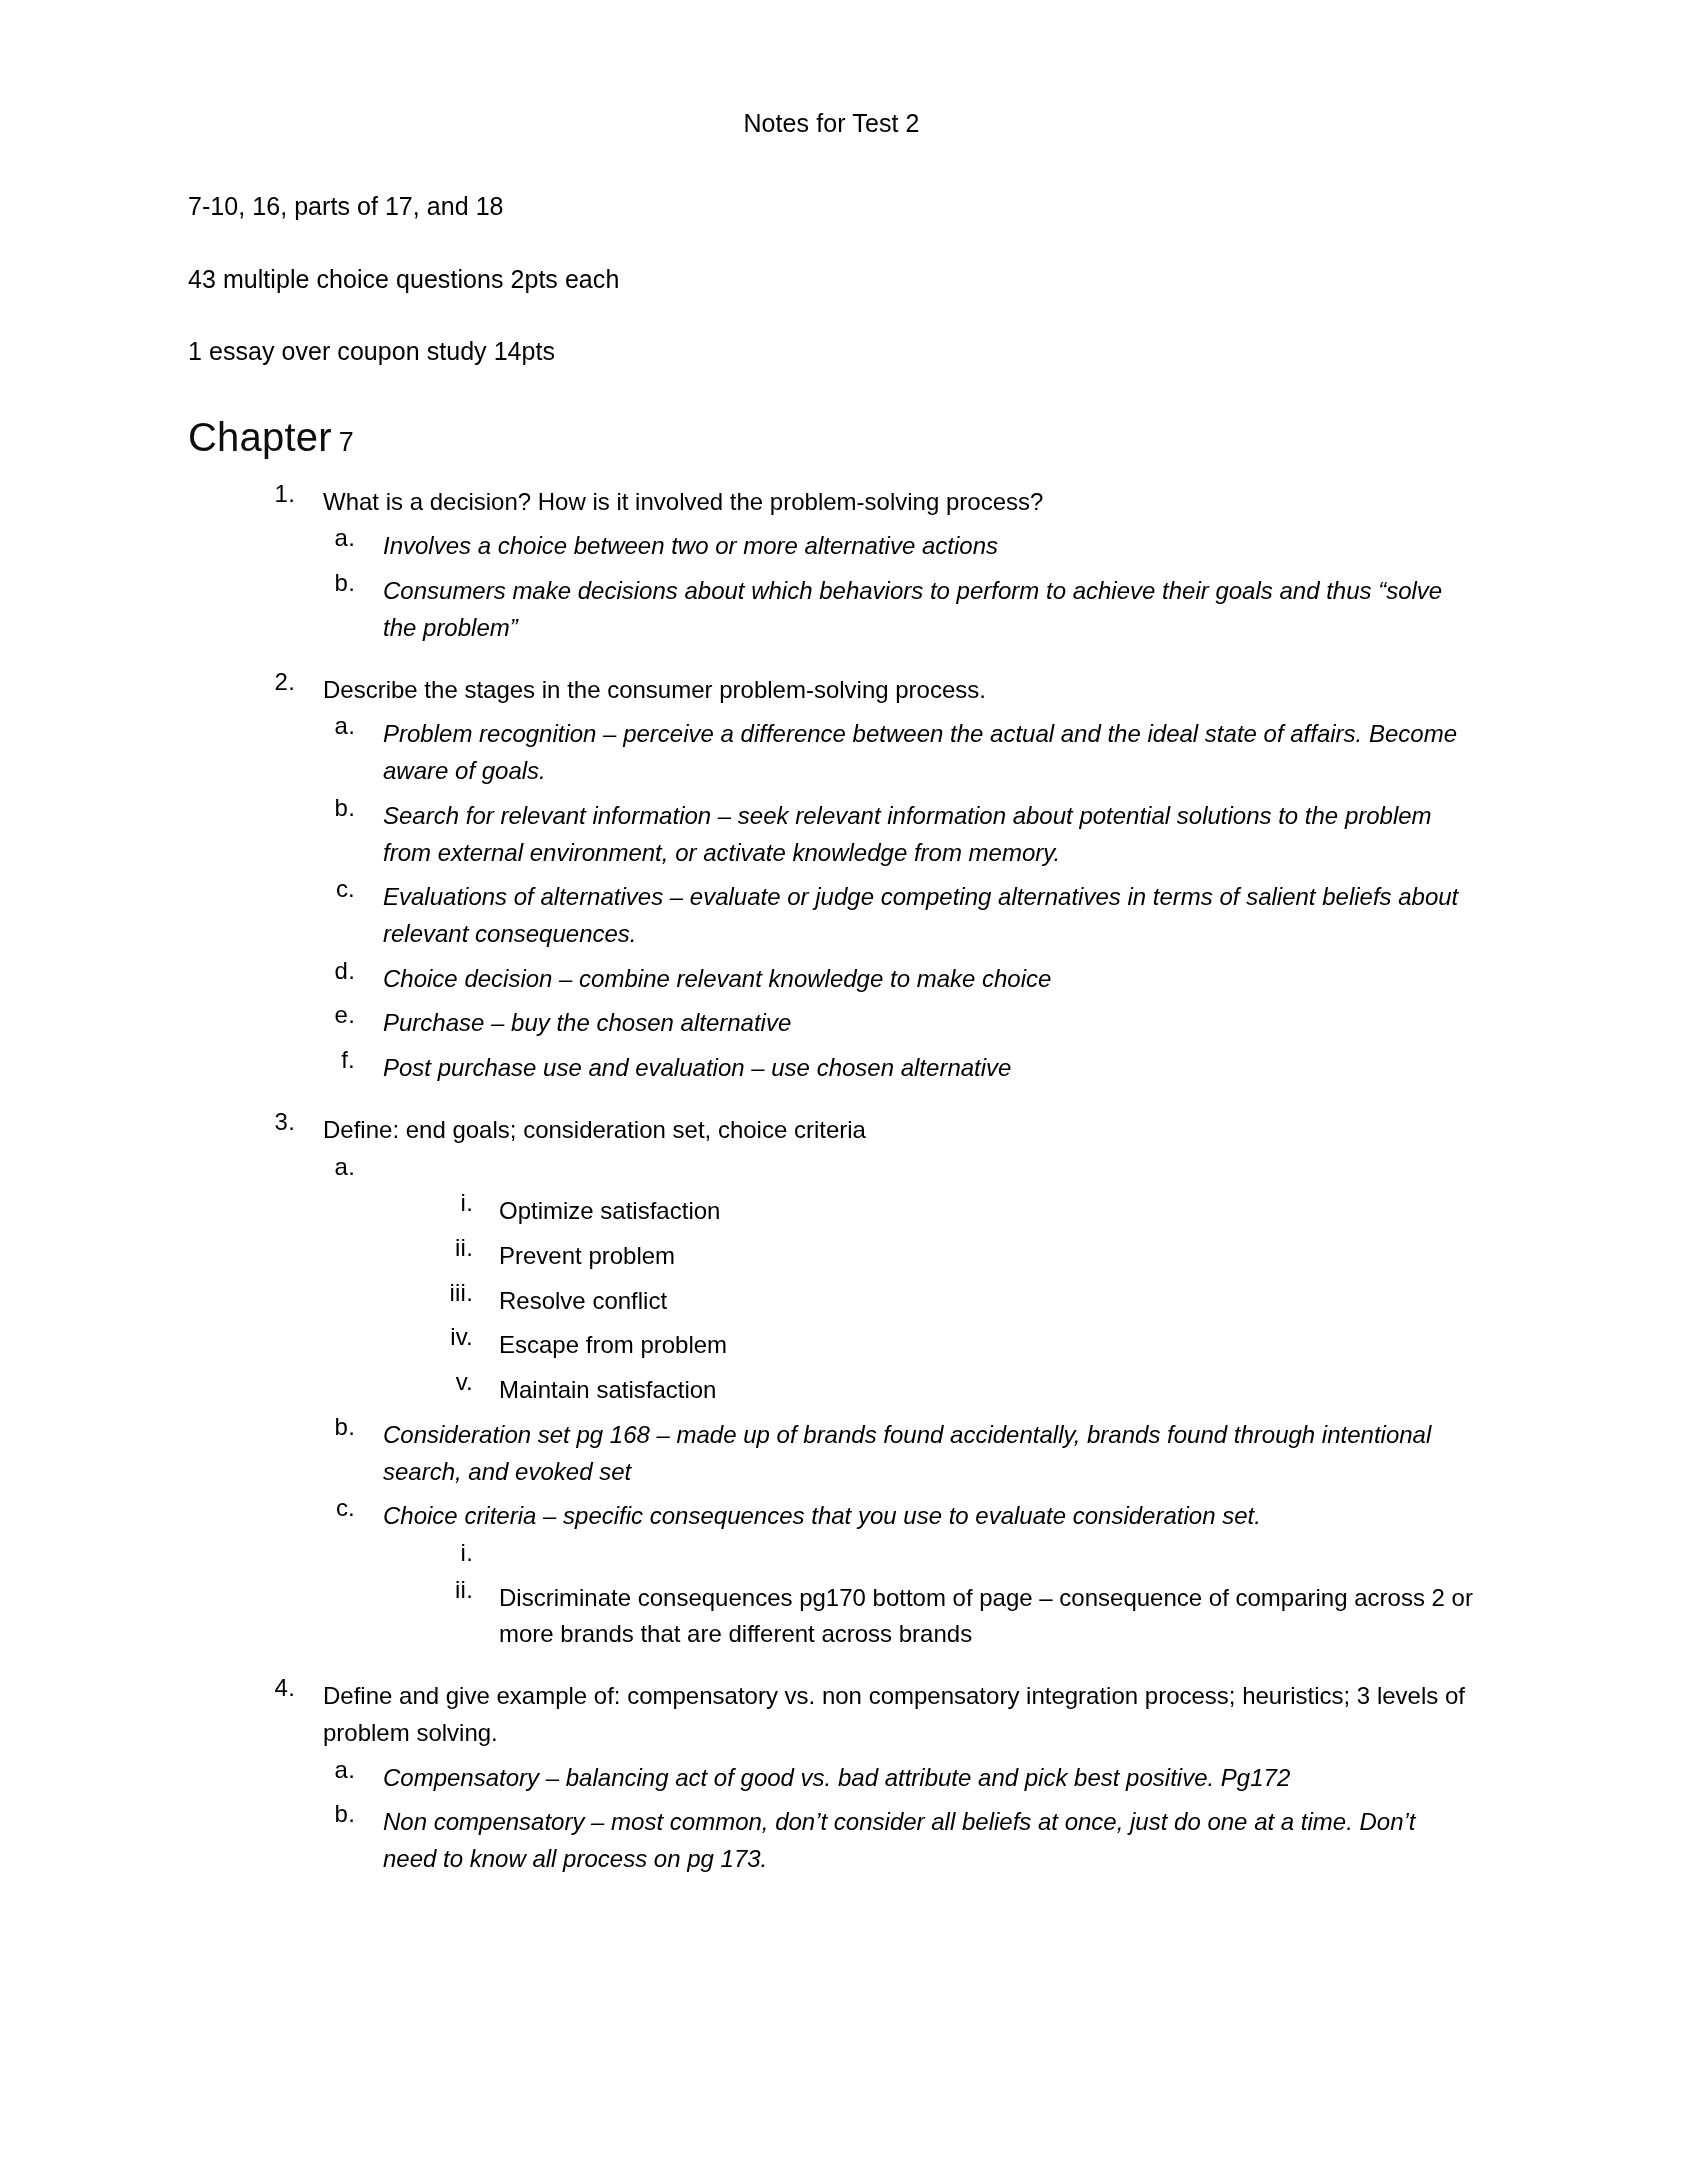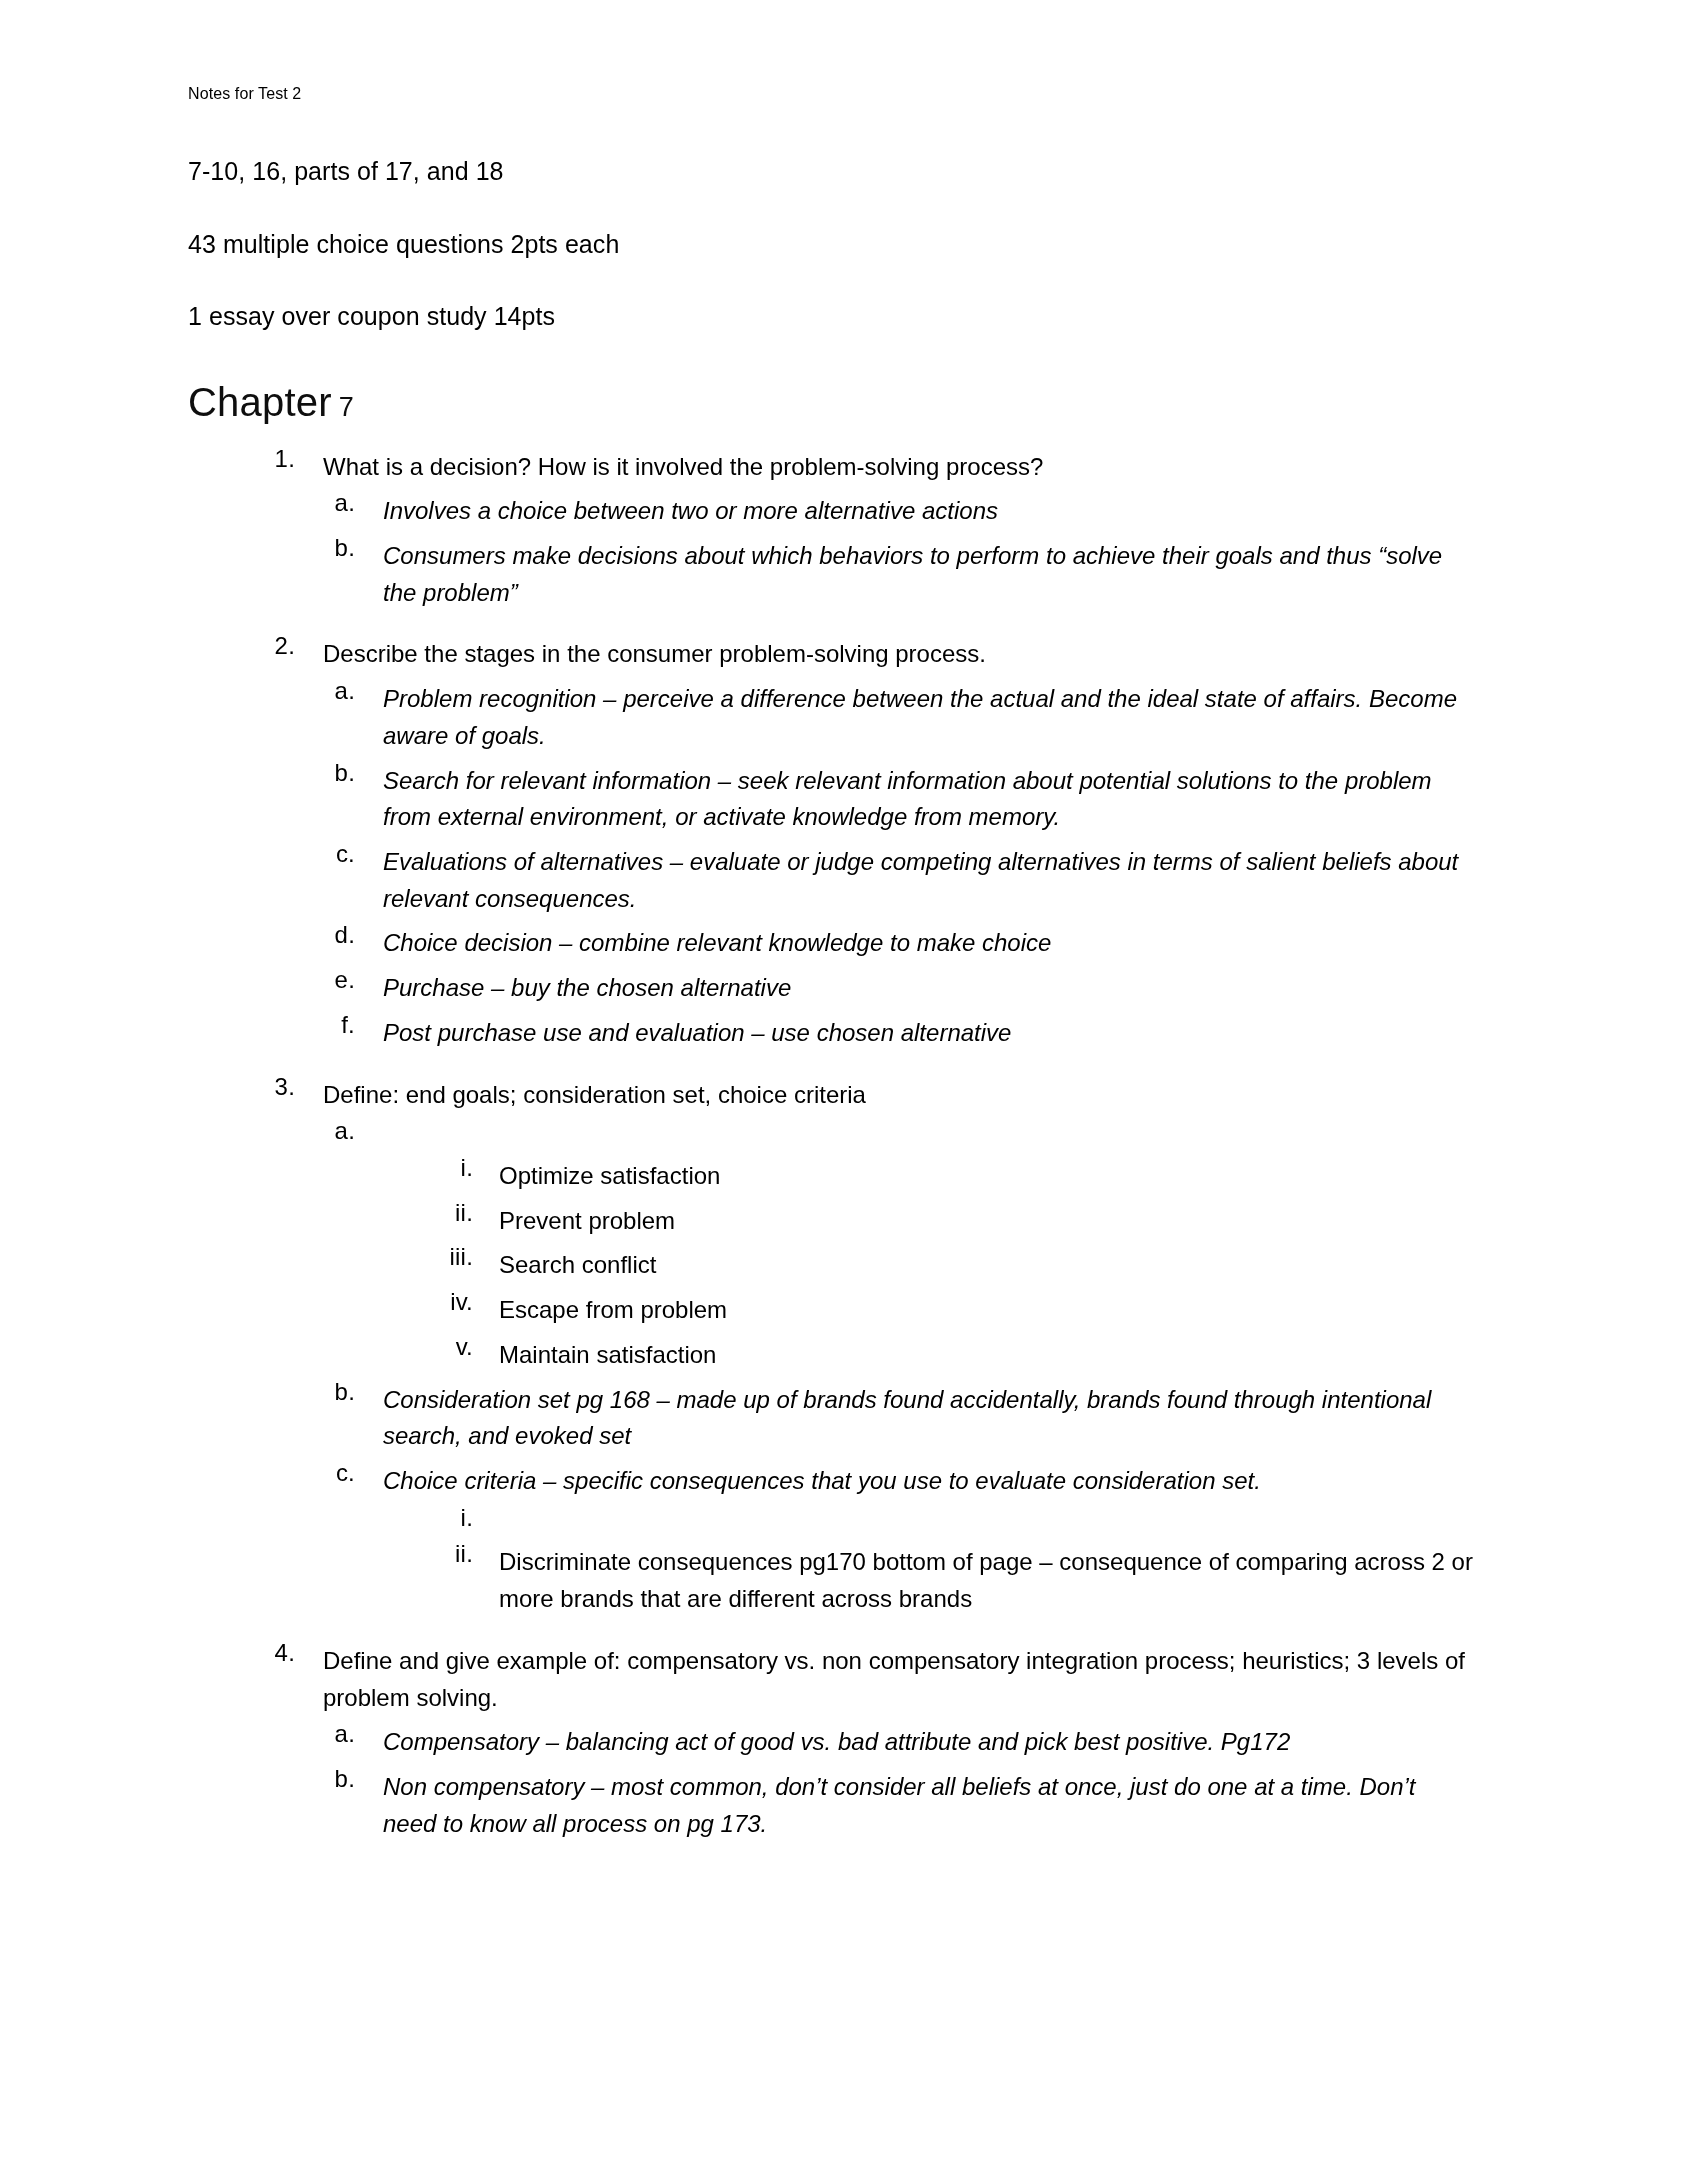--- a/index.html
+++ b/index.html
@@ -23,25 +23,25 @@
   }
   .content {
     position: absolute;
     left: 188px;
     top: 0;
     width: 1287px;
   }
 
   
   .doc-title {
-    text-align: left;
-    font-size: 16px;
+    text-align: center;
+    font-size: 25px;
     line-height: 1.25;
     margin: 0;
-    padding-top: 84px;
+    padding-top: 108px;
     letter-spacing: 0.1px;
   }
 
   
   .intro-line {
     font-size: 25px;
     line-height: 1.22;
     margin: 0;
     padding-top: 42px;
     letter-spacing: 0.05px;
@@ -211,21 +211,21 @@
               </li>
               <li class="lvl3">
                 <div class="li-row">
                   <span class="marker">ii.</span>
                   <span class="body-text">Prevent problem</span>
                 </div>
               </li>
               <li class="lvl3">
                 <div class="li-row">
                   <span class="marker">iii.</span>
-                  <span class="body-text">Search conflict</span>
+                  <span class="body-text">Resolve conflict</span>
                 </div>
               </li>
               <li class="lvl3">
                 <div class="li-row">
                   <span class="marker">iv.</span>
                   <span class="body-text">Escape from problem</span>
                 </div>
               </li>
               <li class="lvl3">
                 <div class="li-row">

